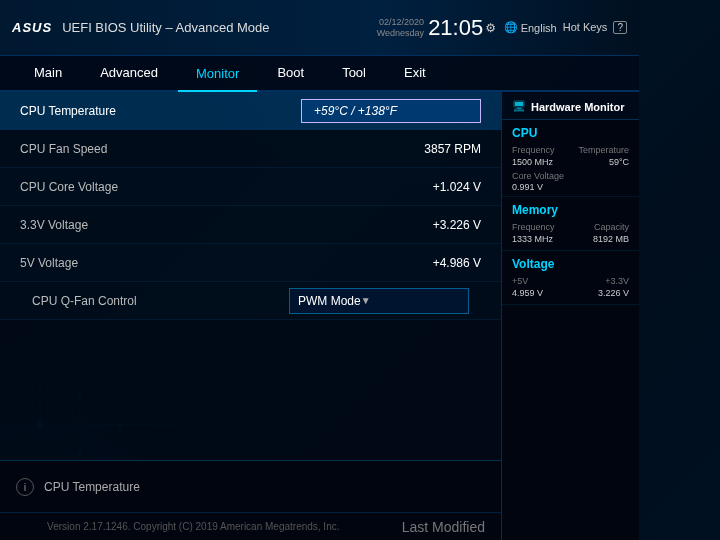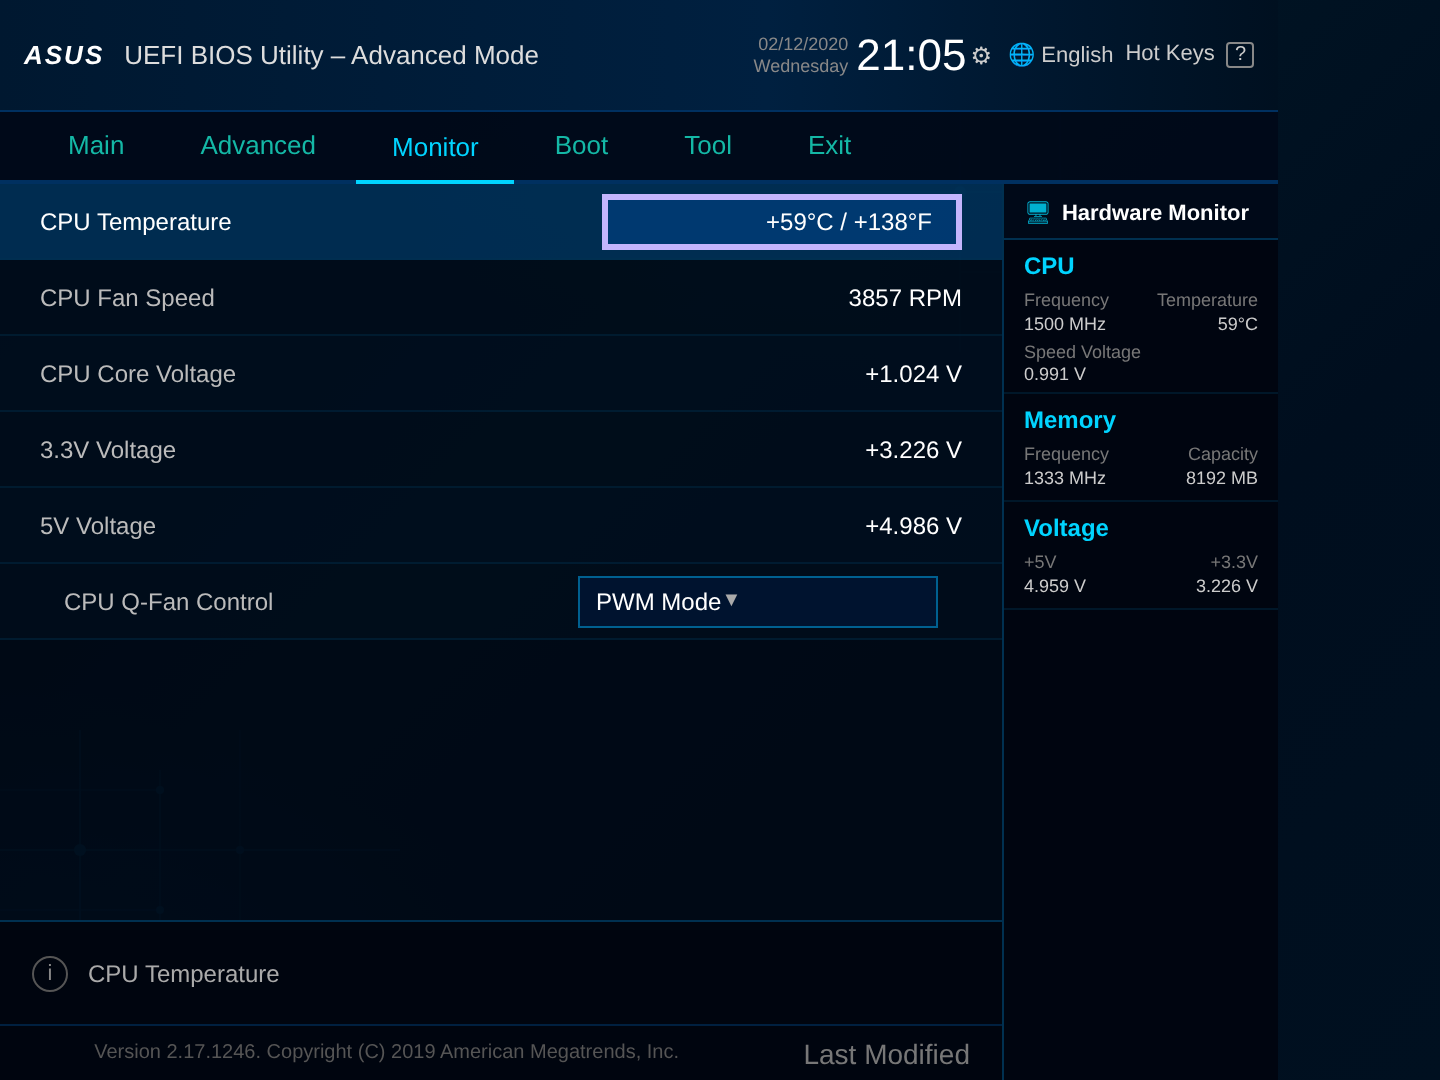--- a/index.html
+++ b/index.html
@@ -125,21 +125,21 @@
       border-bottom: 2px solid #003060;
       padding: 0 16px;
       gap: 2px;
     }
 
     .nav-item {
       padding: 0 18px;
       height: 36px;
       line-height: 36px;
       font-size: 13px;
-      color: #14b8a6;
+      color: #ffffff;
       cursor: pointer;
       position: relative;
     }
 
     .nav-item.active {
       color: #00d4ff;
       border-bottom: 2px solid #00d4ff;
       margin-bottom: -2px;
     }
 
@@ -448,21 +448,21 @@
     <div class="nav-item">Exit</div>
   </div>
 
   <div class="main-area">
 
     <div class="left-panel">
       <div class="monitor-table">
 
         <div class="monitor-row" style="background: rgba(0,80,140,0.5);">
           <span class="row-label">CPU Temperature</span>
-          <span class="row-value" style="background:rgba(0,60,120,0.8);padding:4px 12px;border:3px solid #c4b5fd;min-width:180px;text-align:right;">+59°C / +138°F</span>
+          <span class="row-value" style="background:rgba(0,60,120,0.8);padding:4px 12px;border:1px solid #c4b5fd;min-width:180px;text-align:left;font-style:italic;">+59°C / +138°F</span>
         </div>
 
         <div class="monitor-row" style="background:rgba(0,15,30,0.6);">
           <span class="row-label">CPU Fan Speed</span>
           <span class="row-value">3857 RPM</span>
         </div>
 
         <div class="monitor-row" style="background:rgba(0,20,40,0.4);">
           <span class="row-label">CPU Core Voltage</span>
           <span class="row-value">+1.024 V</span>
@@ -512,21 +512,21 @@
         <div class="hw-section-title">CPU</div>
         <div class="hw-row">
           <span class="hw-col-label">Frequency</span>
           <span class="hw-col-label">Temperature</span>
         </div>
         <div class="hw-row">
           <span class="hw-col-value">1500 MHz</span>
           <span class="hw-col-value">59°C</span>
         </div>
         <div style="margin-top:4px;">
-          <div class="hw-single-label">Speed Voltage</div>
+          <div class="hw-single-label">Core Voltage</div>
           <div class="hw-single-value">0.991 V</div>
         </div>
       </div>
 
       <div class="hw-section">
         <div class="hw-section-title">Memory</div>
         <div class="hw-row">
           <span class="hw-col-label">Frequency</span>
           <span class="hw-col-label">Capacity</span>
         </div>

